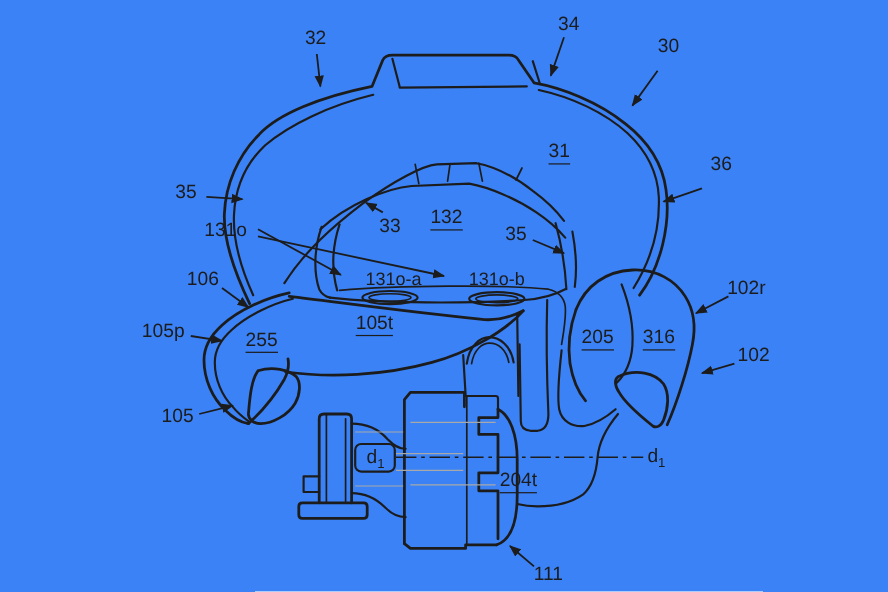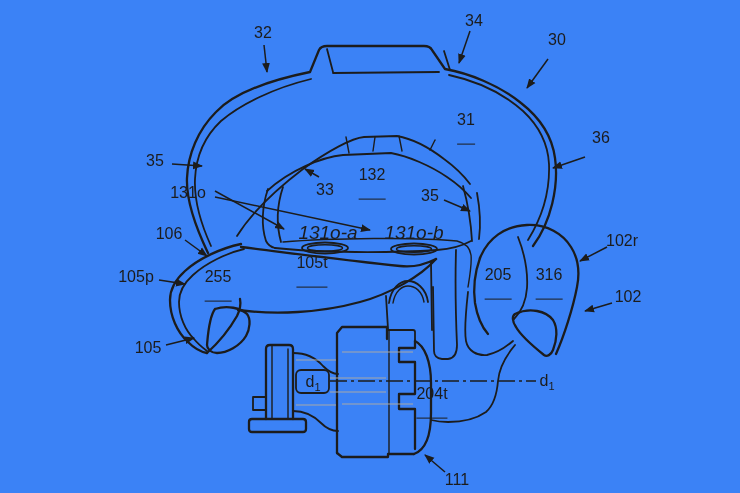--- a/index.html
+++ b/index.html
@@ -14,23 +14,23 @@
   .w3{stroke-width:1.4;}
   .shade{stroke:#a8a8a8;stroke-width:1;fill:none;}
   .leader{stroke:#1c1c1c;stroke-width:1.5;fill:none;}
   .axis{stroke:#1c1c1c;stroke-width:1.3;fill:none;stroke-dasharray:17 4 3 4;}
   .lbl{
     position:absolute;transform:translate(-50%,-50%);
     color:#1c1c1c;font-size:16px;line-height:1.05;white-space:nowrap;
     user-select:none;
   }
   .lbl .t{display:inline-block;}
-  .lbl .u{border-bottom:1.6px solid #1c1c1c;padding-bottom:15px;}
+  .lbl .u{border-bottom:1.6px solid #1c1c1c;padding-bottom:0;}
   .lbl sub{font-size:11px;line-height:0;}
-  .sm{font-size:19px;font-style:italic;}
+  .sm{font-size:15px;}
 </style>
 </head>
 <body>
 
 <div id="stage">
 
   <svg id="fig" width="740" height="493" viewBox="0 0 740 493">
     <defs>
       <marker id="ah" markerWidth="11" markerHeight="9" refX="9" refY="4.5" orient="auto" markerUnits="userSpaceOnUse">
         <path d="M0,0.6 L10,4.5 L0,8.4 Z" fill="#1c1c1c"></path>

